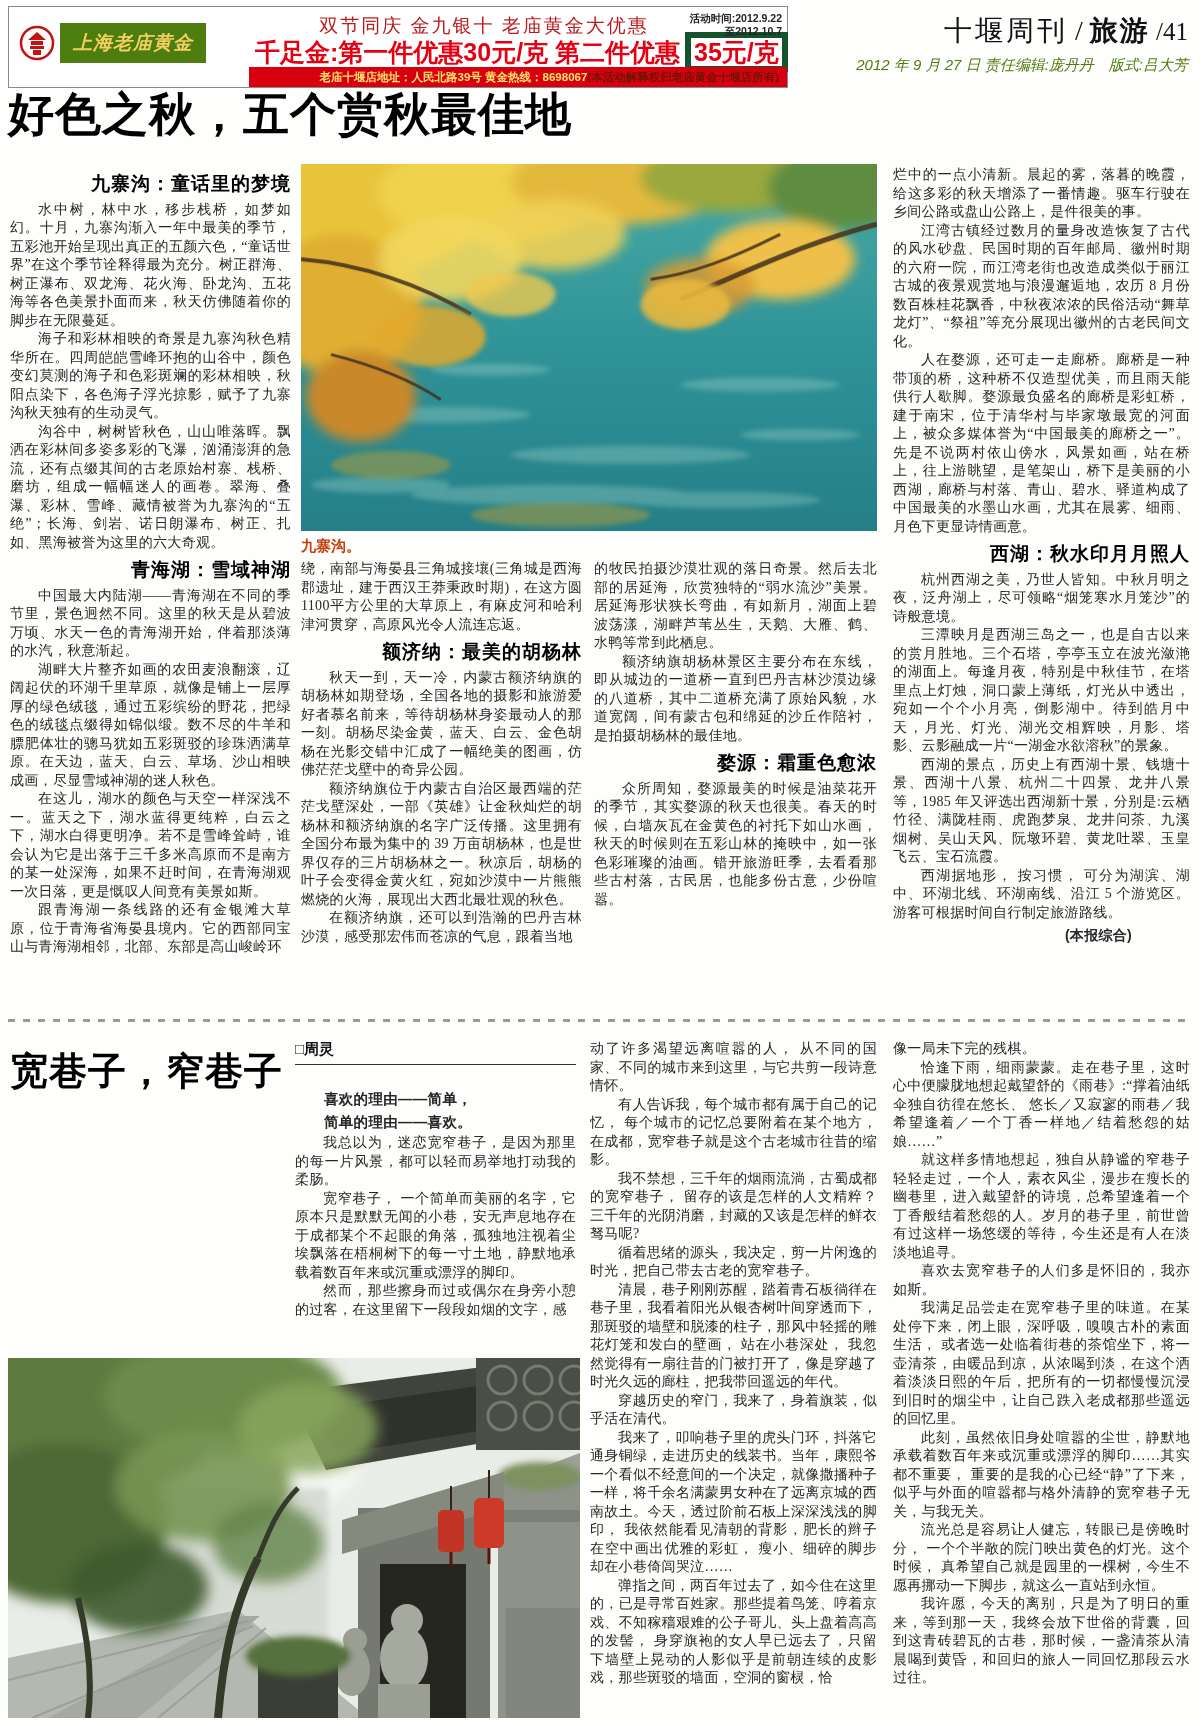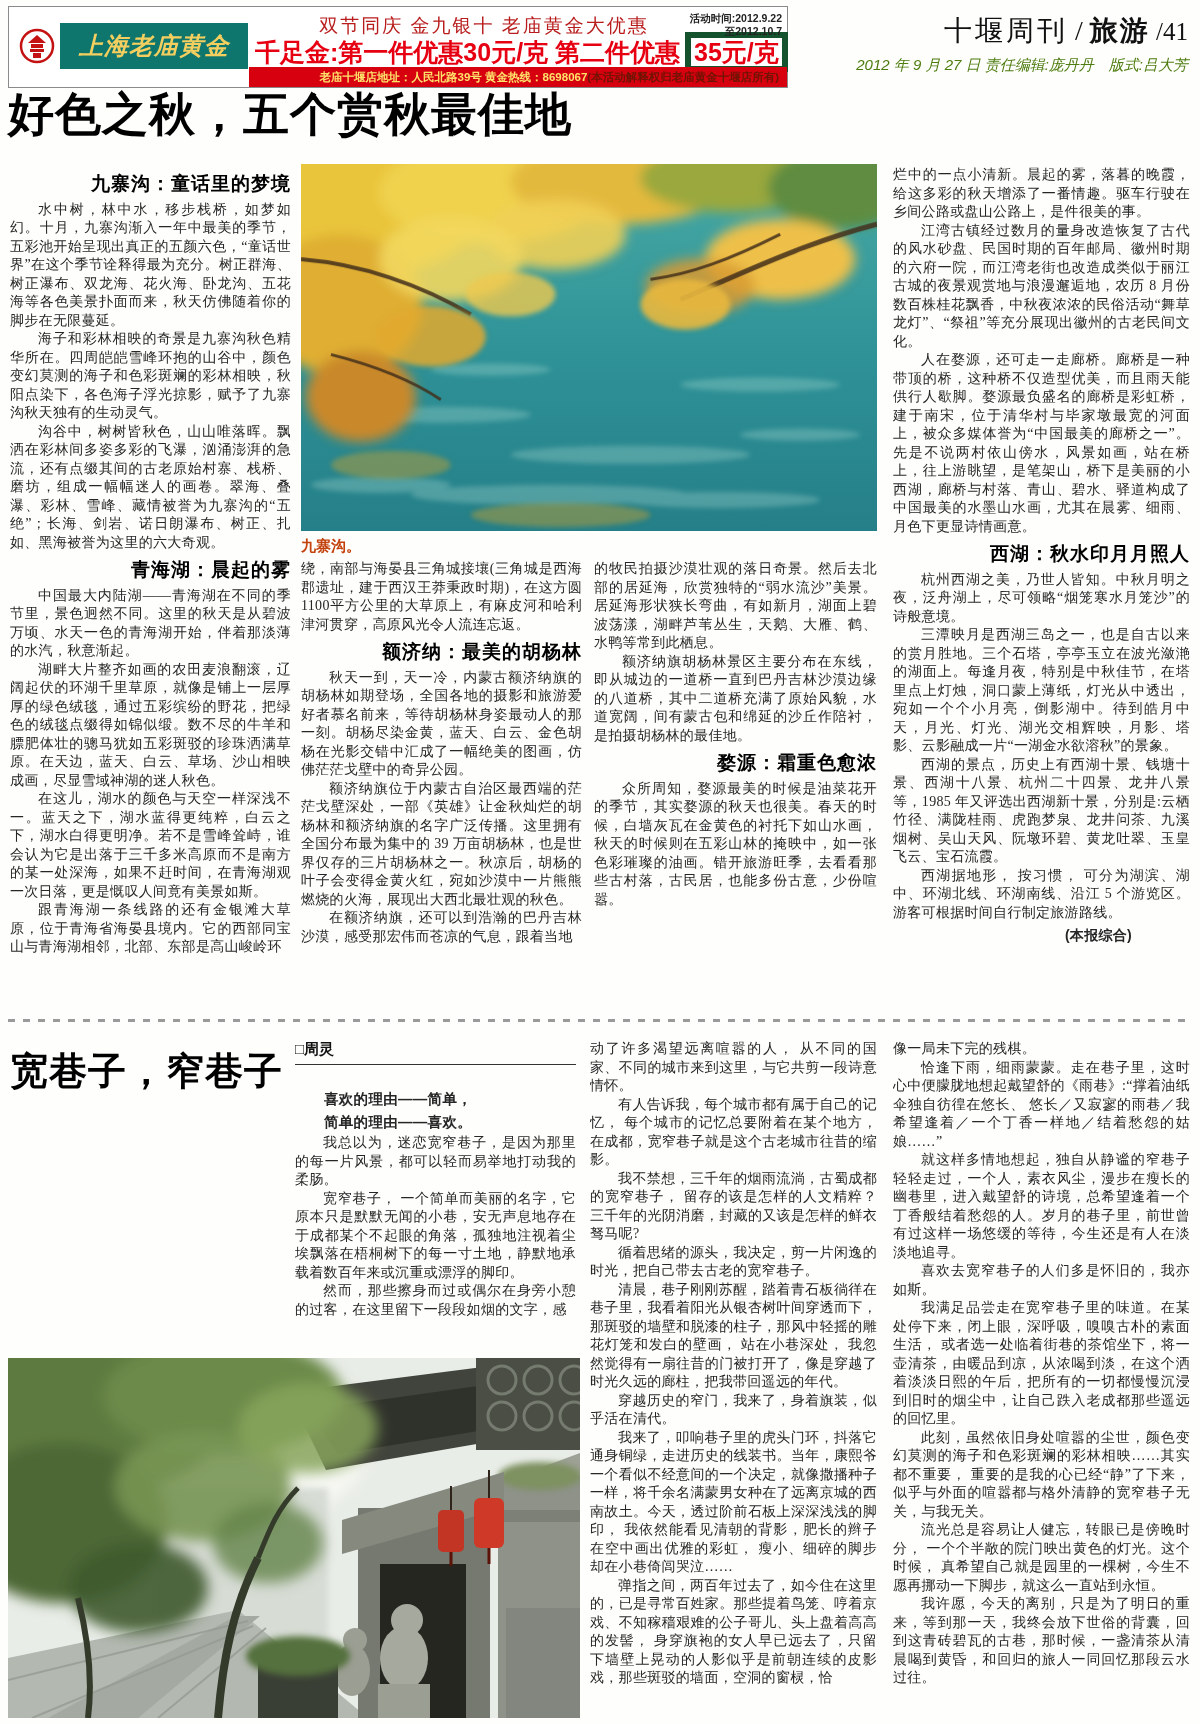--- a/index.html
+++ b/index.html
@@ -3,22 +3,22 @@
 <meta charset="utf-8">
 <style>
   html,body{margin:0;padding:0;background:#e8e8e8;}
   .page{position:relative;width:1200px;height:1725px;background:#fefefc;overflow:hidden;
         font-family:"Liberation Serif","DejaVu Serif",serif;color:#1c1c1c;}
 
   
   .ad{position:absolute;left:8px;top:6px;width:778px;height:80px;border:1px solid #8a8a8a;background:#fff;}
   .ad-brand{position:absolute;left:10px;top:16px;display:flex;align-items:center;}
   .ad-seal{width:36px;height:36px;margin-right:5px;display:block;}
-  .ad-logo{background:#0f766e;color:#f3cf5f;font-style:italic;font-weight:bold;font-size:24px;
-           padding:7px 19px;letter-spacing:1px;white-space:nowrap;}
+  .ad-logo{background:#4d7c0f;color:#f3cf5f;font-style:italic;font-weight:bold;font-size:19px;
+           padding:7px 13px;letter-spacing:1px;white-space:nowrap;}
   .ad-line1{position:absolute;left:245px;top:6px;width:460px;text-align:center;white-space:nowrap;
             font-family:"Liberation Sans","DejaVu Sans",sans-serif;font-weight:normal;font-size:19px;letter-spacing:2px;color:#b91c1c;}
   .ad-line2{position:absolute;left:246px;top:29px;white-space:nowrap;color:#e60012;
             font-family:"Liberation Sans","DejaVu Sans",sans-serif;font-weight:bold;font-size:25px;}
   .ad-line2 .boxed{border:6px solid #14532d;padding:0 3px;margin-left:5px;}
   .ad-period{position:absolute;right:5px;top:5px;text-align:right;font-size:10.5px;line-height:13px;
              font-family:"Liberation Sans","DejaVu Sans",sans-serif;font-weight:bold;color:#222;}
   .ad-strip{position:absolute;left:240px;right:0;bottom:0;height:20px;background:#d6000f;
             display:flex;align-items:center;justify-content:flex-end;padding:0 8px;box-sizing:border-box;
             font-family:"Liberation Sans","DejaVu Sans",sans-serif;font-weight:bold;font-size:11.5px;color:#ffe36b;white-space:nowrap;}
@@ -165,21 +165,21 @@
       </g>
     </svg>
   </div>
   <div class="caption1">九寨沟。</div>
 
   <div class="col" id="a1c1">
     <h3 class="sec-head">九寨沟：童话里的梦境</h3>
     <p>水中树，林中水，移步栈桥，如梦如幻。十月，九寨沟渐入一年中最美的季节，五彩池开始呈现出真正的五颜六色，“童话世界”在这个季节诠释得最为充分。树正群海、树正瀑布、双龙海、花火海、卧龙沟、五花海等各色美景扑面而来，秋天仿佛随着你的脚步在无限蔓延。</p>
     <p>海子和彩林相映的奇景是九寨沟秋色精华所在。四周皑皑雪峰环抱的山谷中，颜色变幻莫测的海子和色彩斑斓的彩林相映，秋阳点染下，各色海子浮光掠影，赋予了九寨沟秋天独有的生动灵气。</p>
     <p>沟谷中，树树皆秋色，山山唯落晖。飘洒在彩林间多姿多彩的飞瀑，汹涌澎湃的急流，还有点缀其间的古老原始村寨、栈桥、磨坊，组成一幅幅迷人的画卷。翠海、叠瀑、彩林、雪峰、藏情被誉为九寨沟的“五绝”；长海、剑岩、诺日朗瀑布、树正、扎如、黑海被誉为这里的六大奇观。</p>
-    <h3 class="sec-head">青海湖：晨起的雾</h3>
+    <h3 class="sec-head">青海湖：雪域神湖</h3>
     <p>中国最大内陆湖——青海湖在不同的季节里，景色迥然不同。这里的秋天是从碧波万顷、水天一色的青海湖开始，伴着那淡薄的水汽，秋意渐起。</p>
     <p>湖畔大片整齐如画的农田麦浪翻滚，辽阔起伏的环湖千里草原，就像是铺上一层厚厚的绿色绒毯，通过五彩缤纷的野花，把绿色的绒毯点缀得如锦似缎。数不尽的牛羊和膘肥体壮的骢马犹如五彩斑驳的珍珠洒满草原。在天边，蓝天、白云、草场、沙山相映成画，尽显雪域神湖的迷人秋色。</p>
     <p>在这儿，湖水的颜色与天空一样深浅不一。蓝天之下，湖水蓝得更纯粹，白云之下，湖水白得更明净。若不是雪峰耸峙，谁会认为它是出落于三千多米高原而不是南方的某一处深海，如果不赶时间，在青海湖观一次日落，更是慨叹人间竟有美景如斯。</p>
     <p>跟青海湖一条线路的还有金银滩大草原，位于青海省海晏县境内。它的西部同宝山与青海湖相邻，北部、东部是高山峻岭环</p>
   </div>
 
   <div class="col" id="a1c2">
     <p class="cont">绕，南部与海晏县三角城接壤(三角城是西海郡遗址，建于西汉王莽秉政时期)，在这方圆1100平方公里的大草原上，有麻皮河和哈利津河贯穿，高原风光令人流连忘返。</p>
     <h3 class="sec-head">额济纳：最美的胡杨林</h3>
     <p>秋天一到，天一冷，内蒙古额济纳旗的胡杨林如期登场，全国各地的摄影和旅游爱好者慕名前来，等待胡杨林身姿最动人的那一刻。胡杨尽染金黄，蓝天、白云、金色胡杨在光影交错中汇成了一幅绝美的图画，仿佛茫茫戈壁中的奇异公园。</p>
@@ -230,21 +230,21 @@
     <p>我来了，叩响巷子里的虎头门环，抖落它通身铜绿，走进历史的线装书。当年，康熙爷一个看似不经意间的一个决定，就像撒播种子一样，将千余名满蒙男女种在了远离京城的西南故土。今天，透过阶前石板上深深浅浅的脚印， 我依然能看见清朝的背影，肥长的辫子在空中画出优雅的彩虹， 瘦小、细碎的脚步却在小巷倚闾哭泣……</p>
     <p>弹指之间，两百年过去了，如今住在这里的，已是寻常百姓家。那些提着鸟笼、哼着京戏、不知稼穑艰难的公子哥儿、头上盘着高高的发髻， 身穿旗袍的女人早已远去了，只留下墙壁上晃动的人影似乎是前朝连续的皮影戏，那些斑驳的墙面，空洞的窗棂，恰</p>
   </div>
 
   <div class="col" id="a2c3">
     <p class="cont">像一局未下完的残棋。</p>
     <p>恰逢下雨，细雨蒙蒙。走在巷子里，这时心中便朦胧地想起戴望舒的《雨巷》:“撑着油纸伞独自彷徨在悠长、 悠长／又寂寥的雨巷／我希望逢着／一个丁香一样地／结着愁怨的姑娘……”</p>
     <p>就这样多情地想起，独自从静谧的窄巷子轻轻走过，一个人，素衣风尘，漫步在瘦长的幽巷里，进入戴望舒的诗境，总希望逢着一个丁香般结着愁怨的人。岁月的巷子里，前世曾有过这样一场悠缓的等待，今生还是有人在淡淡地追寻。</p>
     <p>喜欢去宽窄巷子的人们多是怀旧的，我亦如斯。</p>
     <p>我满足品尝走在宽窄巷子里的味道。在某处停下来，闭上眼，深呼吸，嗅嗅古朴的素面生活， 或者选一处临着街巷的茶馆坐下，将一壶清茶，由暖品到凉，从浓喝到淡，在这个洒着淡淡日熙的午后，把所有的一切都慢慢沉浸到旧时的烟尘中，让自己跌入老成都那些遥远的回忆里。</p>
-    <p>此刻，虽然依旧身处喧嚣的尘世，颜色变幻莫测的海子和色彩斑斓的彩林相映……其实都不重要， 重要的是我的心已经“静”了下来，似乎与外面的喧嚣都与格外清静的宽窄巷子无关，与我无关。</p>
+    <p>此刻，虽然依旧身处喧嚣的尘世，静默地承载着数百年来或沉重或漂浮的脚印……其实都不重要， 重要的是我的心已经“静”了下来，似乎与外面的喧嚣都与格外清静的宽窄巷子无关，与我无关。</p>
     <p>流光总是容易让人健忘，转眼已是傍晚时分， 一个个半敞的院门映出黄色的灯光。这个时候， 真希望自己就是园里的一棵树，今生不愿再挪动一下脚步，就这么一直站到永恒。</p>
     <p>我许愿，今天的离别，只是为了明日的重来，等到那一天，我终会放下世俗的背囊，回到这青砖碧瓦的古巷，那时候，一盏清茶从清晨喝到黄昏，和回归的旅人一同回忆那段云水过往。</p>
   </div>
 
   <div class="photo" id="photo2">
     <svg viewBox="0 0 572 360" preserveAspectRatio="none">
       <defs>
         <filter id="pbl" x="-30%" y="-30%" width="160%" height="160%">
             <feGaussianBlur stdDeviation="7"></feGaussianBlur>
           </filter>

